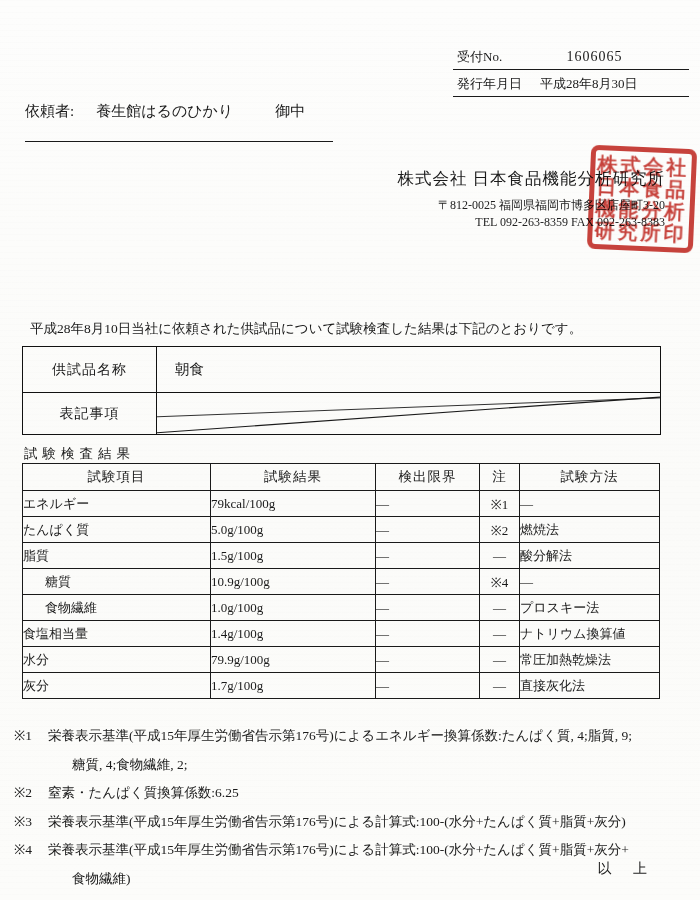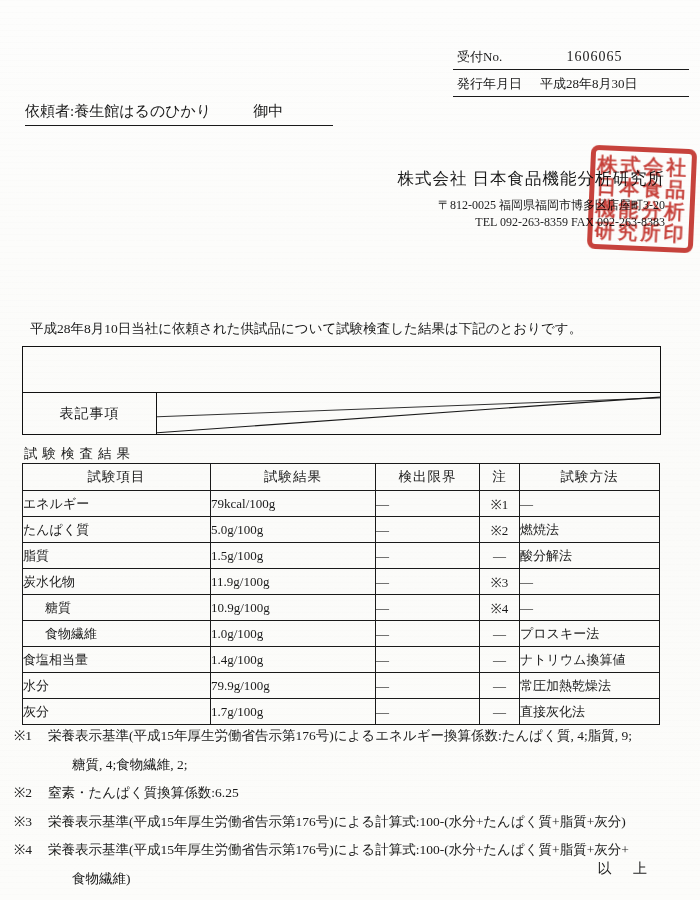--- a/index.html
+++ b/index.html
@@ -30,24 +30,24 @@
     display:flex;align-items:baseline;
     border-bottom:1.5px solid #1a1a1a;
     padding:3px 2px 3px 4px;height:18px;
   }
   .receipt-row + .receipt-row{margin-top:2px;}
   .receipt-no-value{flex:1;text-align:center;font-size:14px;letter-spacing:1px;}
   .receipt-date-value{margin-left:18px;font-size:13px;}
   
   .client{
     position:absolute;left:25px;top:102px;width:308px;
-    font-size:15px;border-bottom:1.5px solid #1a1a1a;padding-bottom:4px;
+    font-size:15px;border-bottom:1.5px solid #1a1a1a;padding-bottom:20px;
     display:flex;align-items:baseline;
   }
-  .client-name{margin-left:0;}
+  .client-name{margin-left:22px;}
   .client-honorific{margin-left:42px;}
   
   .lab{position:absolute;top:168px;left:0;right:35px;text-align:right;}
   .lab-name{font-size:16.5px;letter-spacing:1px;margin-bottom:7px;}
   .lab-address,.lab-telfax{font-size:12px;line-height:17px;color:#222;text-align:right;}
   
   .seal{
     position:absolute;left:589px;top:147px;width:96px;height:94px;
     border:5px solid #c5332c;border-radius:8px;
     transform:rotate(2.5deg);
@@ -145,20 +145,22 @@
       <div>日本食品</div>
       <div>機能分析</div>
       <div>研究所印</div>
     </div>
   </div>
 
   <div class="intro">平成28年8月10日当社に依頼された供試品について試験検査した結果は下記のとおりです。</div>
 
   <div class="sample-table">
     <div class="sample-row sample-row1">
+      <div class="sample-label">供試品名称</div>
+      <div class="sample-value">朝食</div>
     </div>
     <div class="sample-row sample-row2">
       <div class="sample-label">表記事項</div>
       <div class="sample-value">
         <svg class="diag-svg" preserveAspectRatio="none" viewBox="0 0 100 100">
           <line x1="0" y1="97" x2="100" y2="10" stroke="#1a1a1a" stroke-width="1.1" vector-effect="non-scaling-stroke"></line>
           <line x1="0" y1="58" x2="100" y2="12" stroke="#1a1a1a" stroke-width="0.9" vector-effect="non-scaling-stroke"></line>
         </svg>
       </div>
     </div>
@@ -199,27 +201,20 @@
         <td class="c-method">燃焼法</td>
       </tr>
       <tr>
         <td class="c-item">脂質</td>
         <td class="c-result">1.5g/100g</td>
         <td class="c-limit">―</td>
         <td class="c-note">―</td>
         <td class="c-method">酸分解法</td>
       </tr>
       <tr>
-        <td class="c-item">炭水化物</td>
-        <td class="c-result">11.9g/100g</td>
-        <td class="c-limit">―</td>
-        <td class="c-note">※3</td>
-        <td class="c-method">―</td>
-      </tr>
-      <tr>
         <td class="c-item indent">糖質</td>
         <td class="c-result">10.9g/100g</td>
         <td class="c-limit">―</td>
         <td class="c-note">※4</td>
         <td class="c-method">―</td>
       </tr>
       <tr>
         <td class="c-item indent">食物繊維</td>
         <td class="c-result">1.0g/100g</td>
         <td class="c-limit">―</td>

